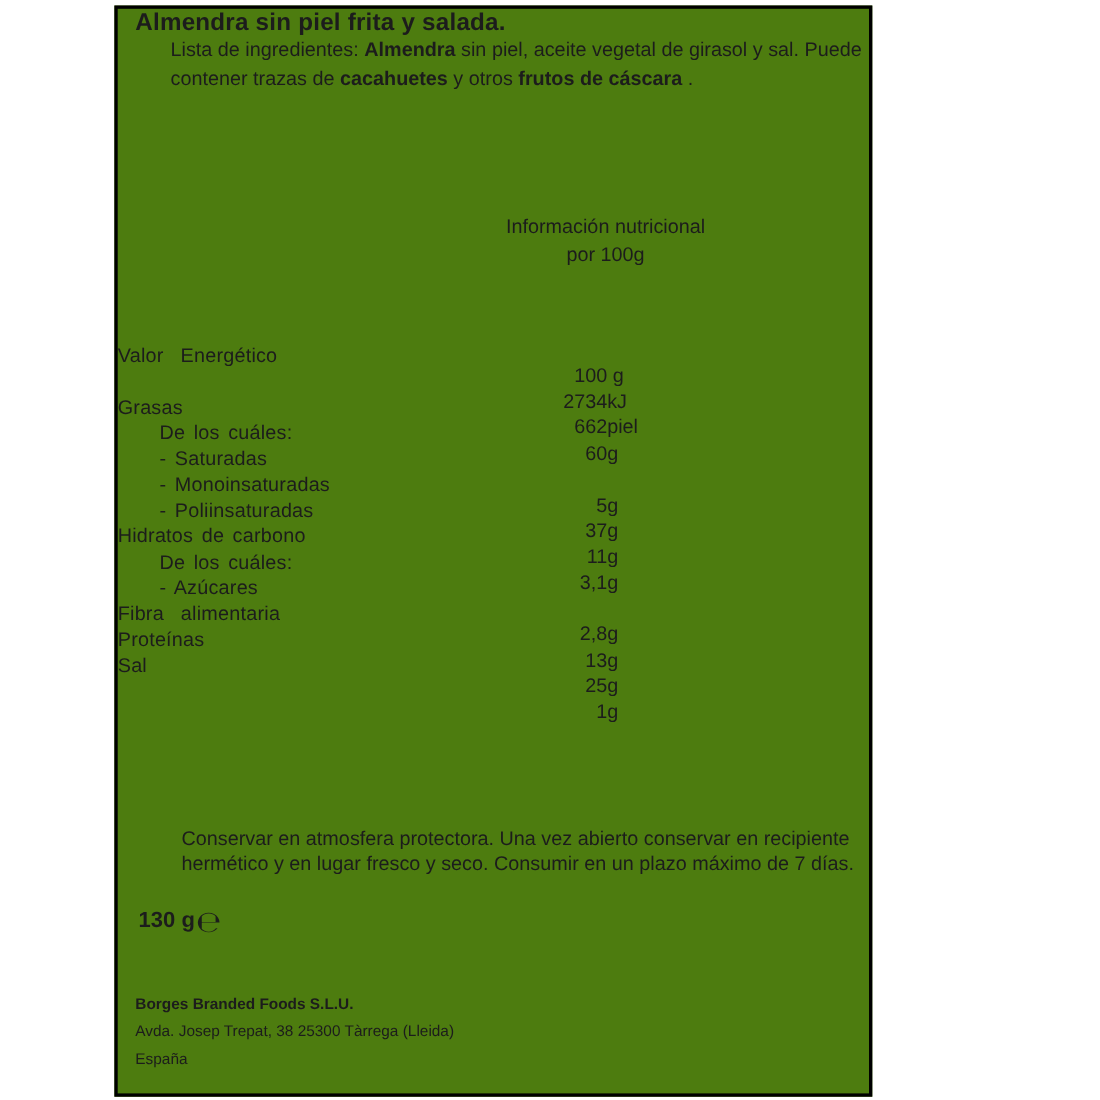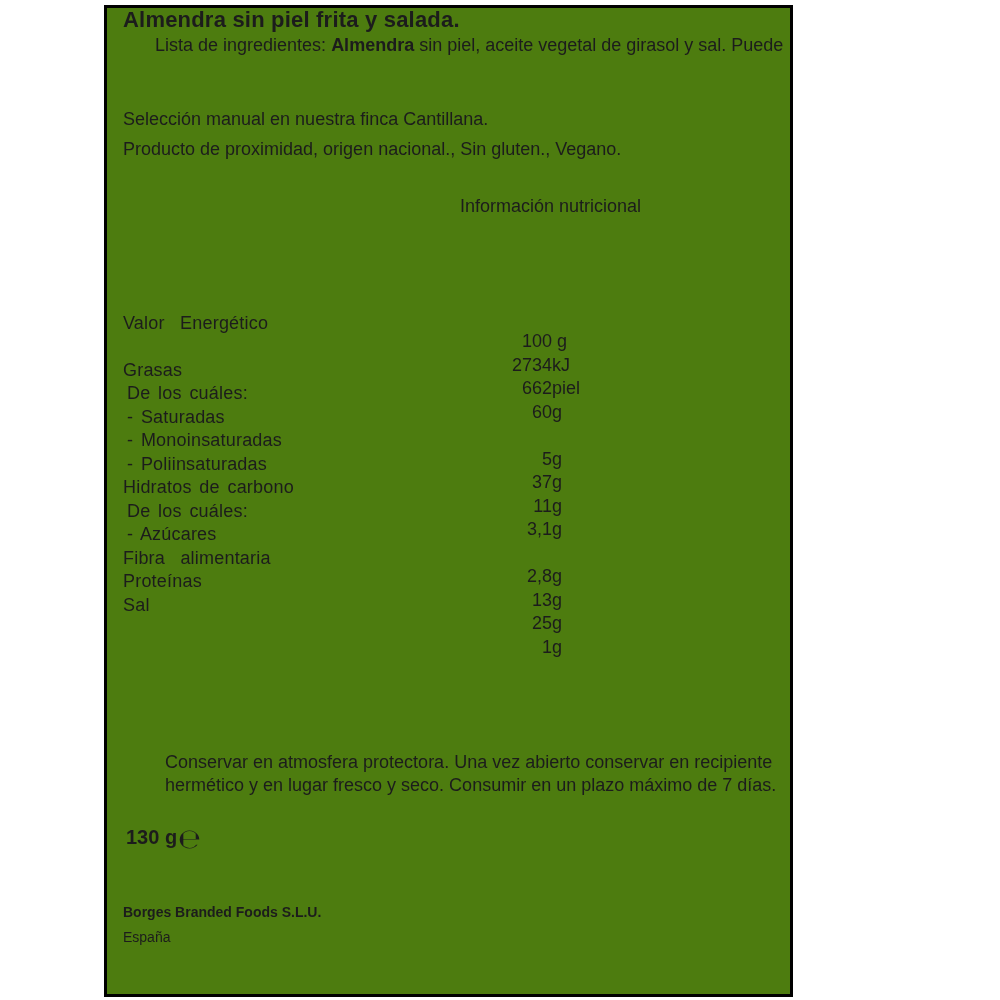--- a/index.html
+++ b/index.html
@@ -27,24 +27,24 @@
     left: 16px; top: 96px; width: 745px;
     font-size: 18px; line-height: 30px;
   }
   .nut-heading {
     left: 106px; top: 186px; width: 675px;
     text-align: center; font-size: 18px; line-height: 25px;
   }
   .ntable { left: 0px; top: 280px; width: 781px; font-size: 18px; }
   .nrow { position: relative; height: 23.5px; line-height: 23.5px; }
   .nlbl {
-    display: inline-block; padding-left: 16px;
+    display: inline-block; 
     white-space: pre; word-spacing: 2.5px; letter-spacing: 0.2px;
   }
-  .nrow.ind .nlbl { padding-left: 20px; }
+  .nrow.ind .nlbl { padding-left: 38px; }
   .nval { position: absolute; left: 340px; top: 0; white-space: pre; margin-top: 42px; }
   .nnum { display: inline-block; width: 105px; text-align: right; }
   .nunit { display: inline; }
   .storage {
     left: 16px; top: 743px; width: 745px;
     font-size: 18px; line-height: 23px; margin-left: 42px;
   }
   .netweight {
     left: 19px; top: 817px;
     font-size: 20px; font-weight: 700; line-height: 24px;
@@ -61,29 +61,27 @@
 </style>
 </head>
 <body>
 
 <div class="sheet">
 
   <div class="abs title">Almendra sin piel frita y salada.</div>
 
   <div class="abs ingredients">
     <div><span>Lista de ingredientes: </span><span class="bold">Almendra</span><span> sin piel, aceite vegetal de girasol y sal. Puede</span></div>
+    <div><span>contener trazas de </span><span class="bold">cacahuetes</span><span> y otros </span><span class="bold">frutos de cáscara</span><span> .</span></div>
   </div>
 
-  <div class="abs origin">
-    <div>Selección manual en nuestra finca Cantillana.</div>
-    <div>Producto de proximidad, origen nacional., Sin gluten., Vegano.</div>
-  </div>
 
   <div class="abs nut-heading">
     <div>Información nutricional</div>
+    <div>por 100g</div>
   </div>
 
   <div class="abs ntable">
   <div class="nrow">
     <span class="nlbl"></span>
     <span class="nval"><span class="nnum">100</span><span class="nunit"> g</span></span>
   </div>
 
   <div class="nrow">
     <span class="nlbl">Valor  Energético</span>
@@ -153,16 +151,17 @@
 
   <div class="abs storage">
     <div>Conservar en atmosfera protectora. Una vez abierto conservar en recipiente</div>
     <div>hermético y en lugar fresco y seco. Consumir en un plazo máximo de 7 días.</div>
   </div>
 
   <div class="abs netweight"><span>130 g</span><span class="esign">℮</span></div>
 
   <div class="abs manufacturer">
     <div class="bold">Borges Branded Foods S.L.U.</div>
+    <div>Avda. Josep Trepat, 38 25300 Tàrrega (Lleida)</div>
     <div>España</div>
   </div>
 
 </div>
 
 </body></html>

